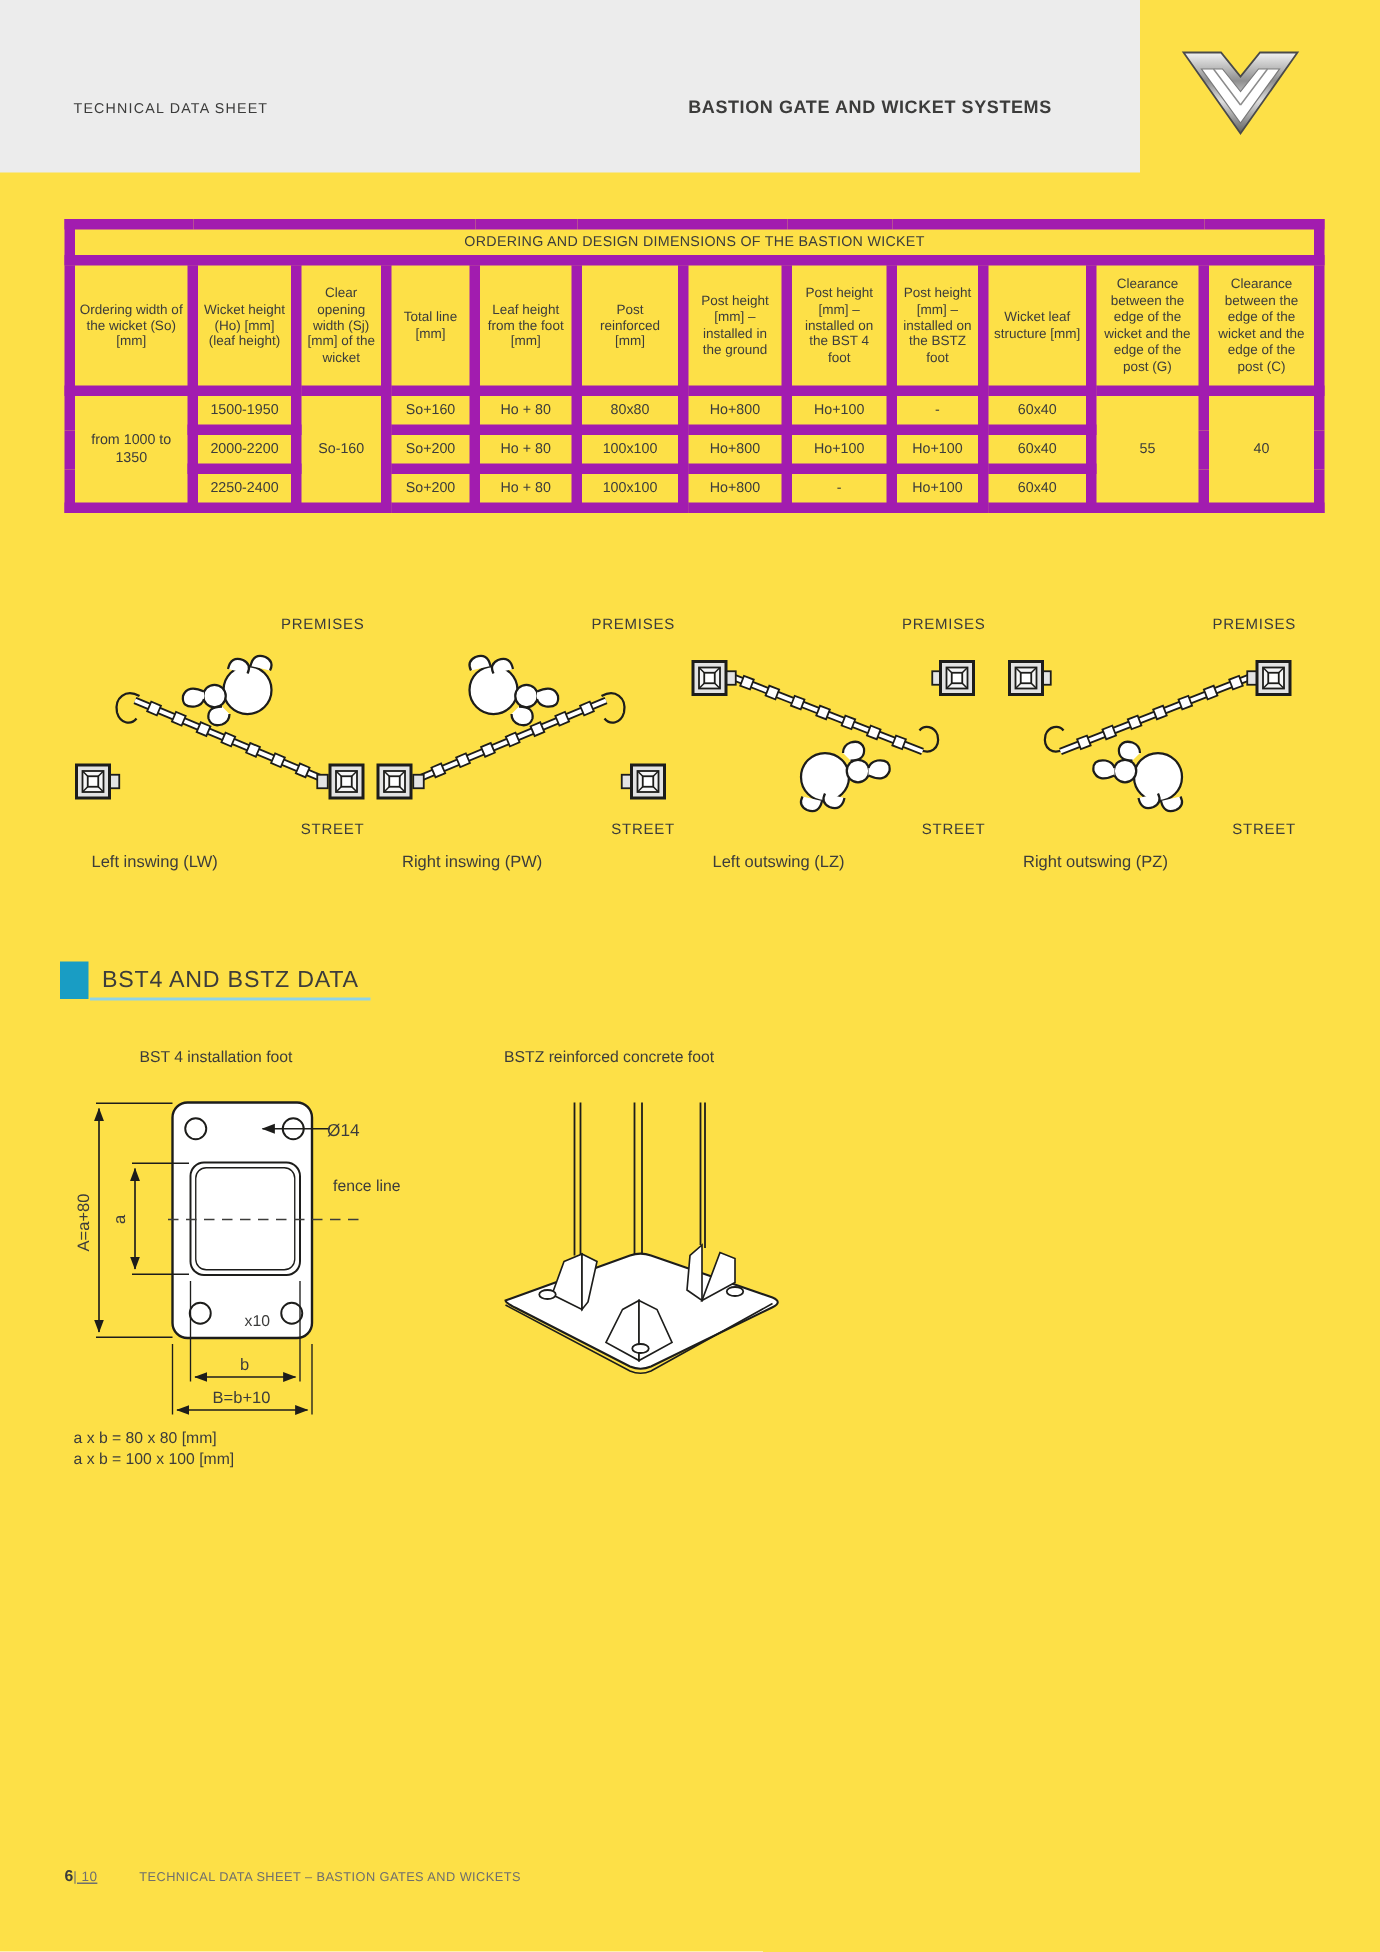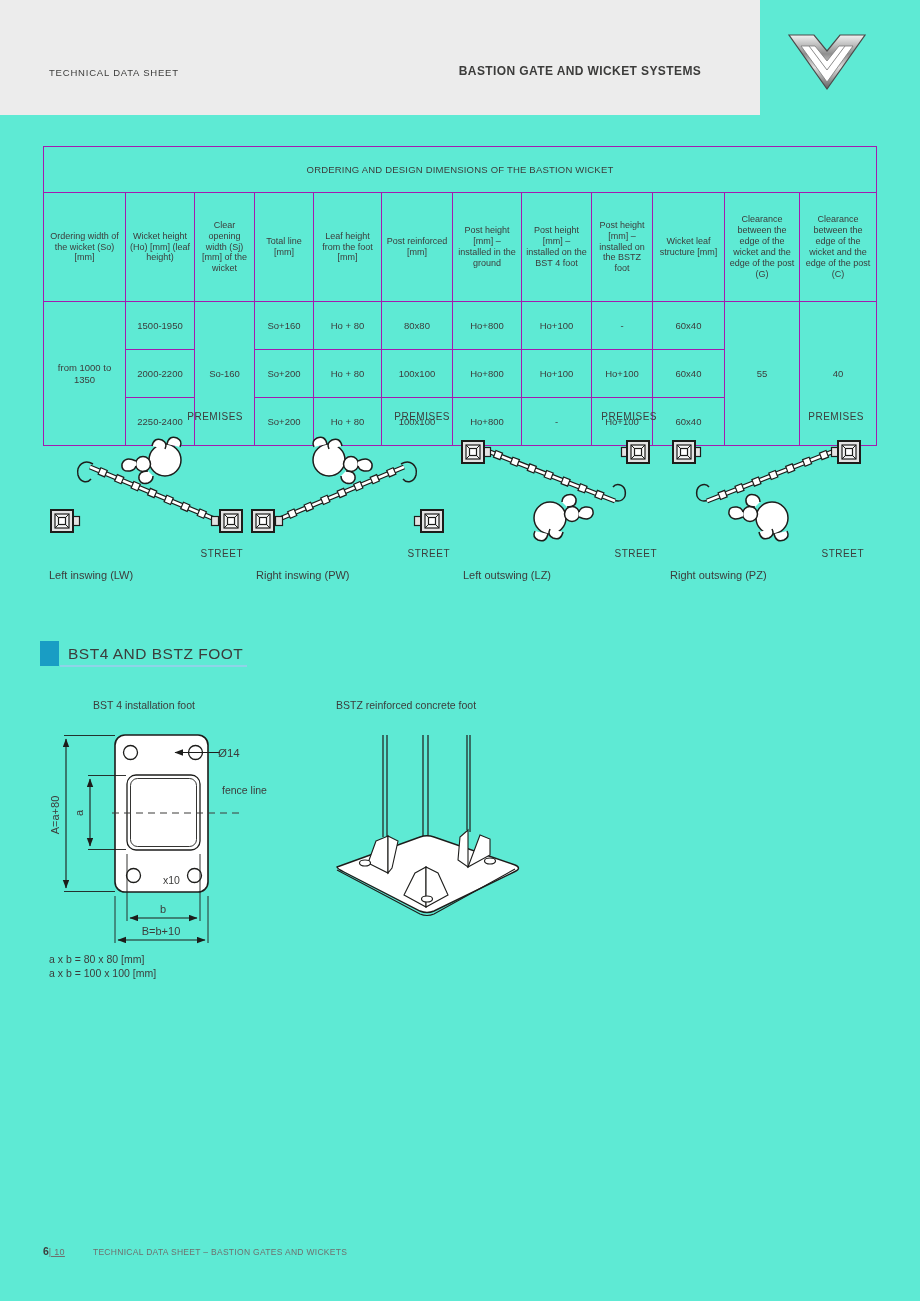--- a/index.html
+++ b/index.html
@@ -1,42 +1,42 @@
 <!DOCTYPE html>
 <html><head>
 <meta charset="utf-8">
 <style>
   html,body{margin:0;padding:0;background:#fff;}
-  .page{position:relative;width:920px;height:1301px;background:#5eead4;overflow:hidden;
+  .page{position:relative;width:920px;height:1301px;background:#fde047;overflow:hidden;
         font-family:"Liberation Sans",sans-serif;color:#3c3c3b;}
   
   .band{position:absolute;left:0;top:0;width:760px;height:115px;background:#ececec;}
   .doc-type{position:absolute;left:49px;top:67px;font-size:9.5px;letter-spacing:.8px;color:#3c3c3b;}
   .doc-title{position:absolute;left:400px;top:64px;width:360px;text-align:center;
              font-size:12px;font-weight:bold;letter-spacing:.4px;color:#3c3c3b;}
   .logo{position:absolute;left:785px;top:30px;}
   
   .tbl-wrap{position:absolute;left:43px;top:146px;width:834px;}
   table.dims{border-collapse:collapse;width:834px;table-layout:fixed;}
-  table.dims th,table.dims td{border:1px solid #a21caf;color:#3c3c3b;font-weight:normal;
-      text-align:center;vertical-align:middle;padding:14px 3px;line-height:1.22;}
+  table.dims th,table.dims td{border:7px solid #a21caf;color:#3c3c3b;font-weight:normal;
+      text-align:center;vertical-align:middle;padding:0 3px;line-height:1.22;}
   .tbl-title th{font-size:9.5px;height:17px;letter-spacing:.2px;}
   .tbl-head th{font-size:9px;height:80px;}
   .tbl-row td{font-size:9.5px;height:19px;}
   
   .sec-head{position:absolute;height:30px;}
   .sq{position:absolute;left:40px;width:19px;height:25px;background:#199dc4;}
   .sec-title{position:absolute;left:68px;top:4px;font-size:15.5px;letter-spacing:.5px;color:#3c3c3b;white-space:nowrap;}
   .sec-underline{position:absolute;left:60px;height:2px;background:#8fd3e8;}
   
   .diagrams{position:absolute;left:40px;top:400px;width:828px;height:192px;display:flex;}
   .diagram{position:relative;width:207px;height:192px;}
   .lbl-top{position:absolute;top:11px;right:4px;font-size:10px;letter-spacing:.5px;color:#3c3c3b;}
   .lbl-bottom{position:absolute;top:148px;right:4px;font-size:10px;letter-spacing:.5px;color:#3c3c3b;}
-  .diag-caption{position:absolute;top:169px;left:9px;font-size:11px;color:#3c3c3b;white-space:nowrap;}
+  .diag-caption{position:absolute;top:169px;left:21px;font-size:11px;color:#3c3c3b;white-space:nowrap;}
   .diagram svg{position:absolute;left:0;top:0;}
   
   .sub-caption{position:absolute;font-size:10.5px;color:#3c3c3b;}
   .notes{position:absolute;left:49px;top:952px;font-size:10.5px;line-height:14px;color:#3c3c3b;}
   svg text{font-family:"Liberation Sans",sans-serif;fill:#3c3c3b;}
   
   .footer{position:absolute;left:43px;top:1245px;font-size:8.5px;color:#6f6f6e;letter-spacing:.3px;}
   .footer .pg{font-size:10.5px;font-weight:bold;color:#3c3c3b;letter-spacing:0;}
   .footer .pg-rest{font-size:9px;color:#6f6f6e;text-decoration:underline;}
   .footer .ft-text{margin-left:28px;text-transform:uppercase;}
@@ -224,21 +224,21 @@
         <use href="#dOut" transform="translate(207,0) scale(-1,1)"></use>
       </svg>
       <div class="lbl-top">PREMISES</div>
       <div class="lbl-bottom">STREET</div>
       <div class="diag-caption">Right outswing (PZ)</div>
     </div>
   </div>
 
   <div class="sec-head" style="left:0;top:641px;width:920px;">
     <div class="sq" style="top:0;"></div>
-    <div class="sec-title">BST4 AND BSTZ FOOT</div>
+    <div class="sec-title">BST4 AND BSTZ DATA</div>
     <div class="sec-underline" style="top:24px;width:187px;"></div>
   </div>
 
   <div class="sub-caption" style="left:49px;top:699px;margin-left:44px;">BST 4 installation foot</div>
   <div class="sub-caption" style="left:336px;top:699px;">BSTZ reinforced concrete foot</div>
 
   <svg style="position:absolute;left:30px;top:715px;" width="270" height="240" viewBox="0 0 270 240">
     <g stroke="#1d1d1b" fill="none">
       <rect x="85" y="20" width="93" height="157" rx="10" stroke-width="1.6" fill="#ffffff"></rect>
       <circle cx="100.5" cy="37.5" r="7" stroke-width="1.3"></circle>

